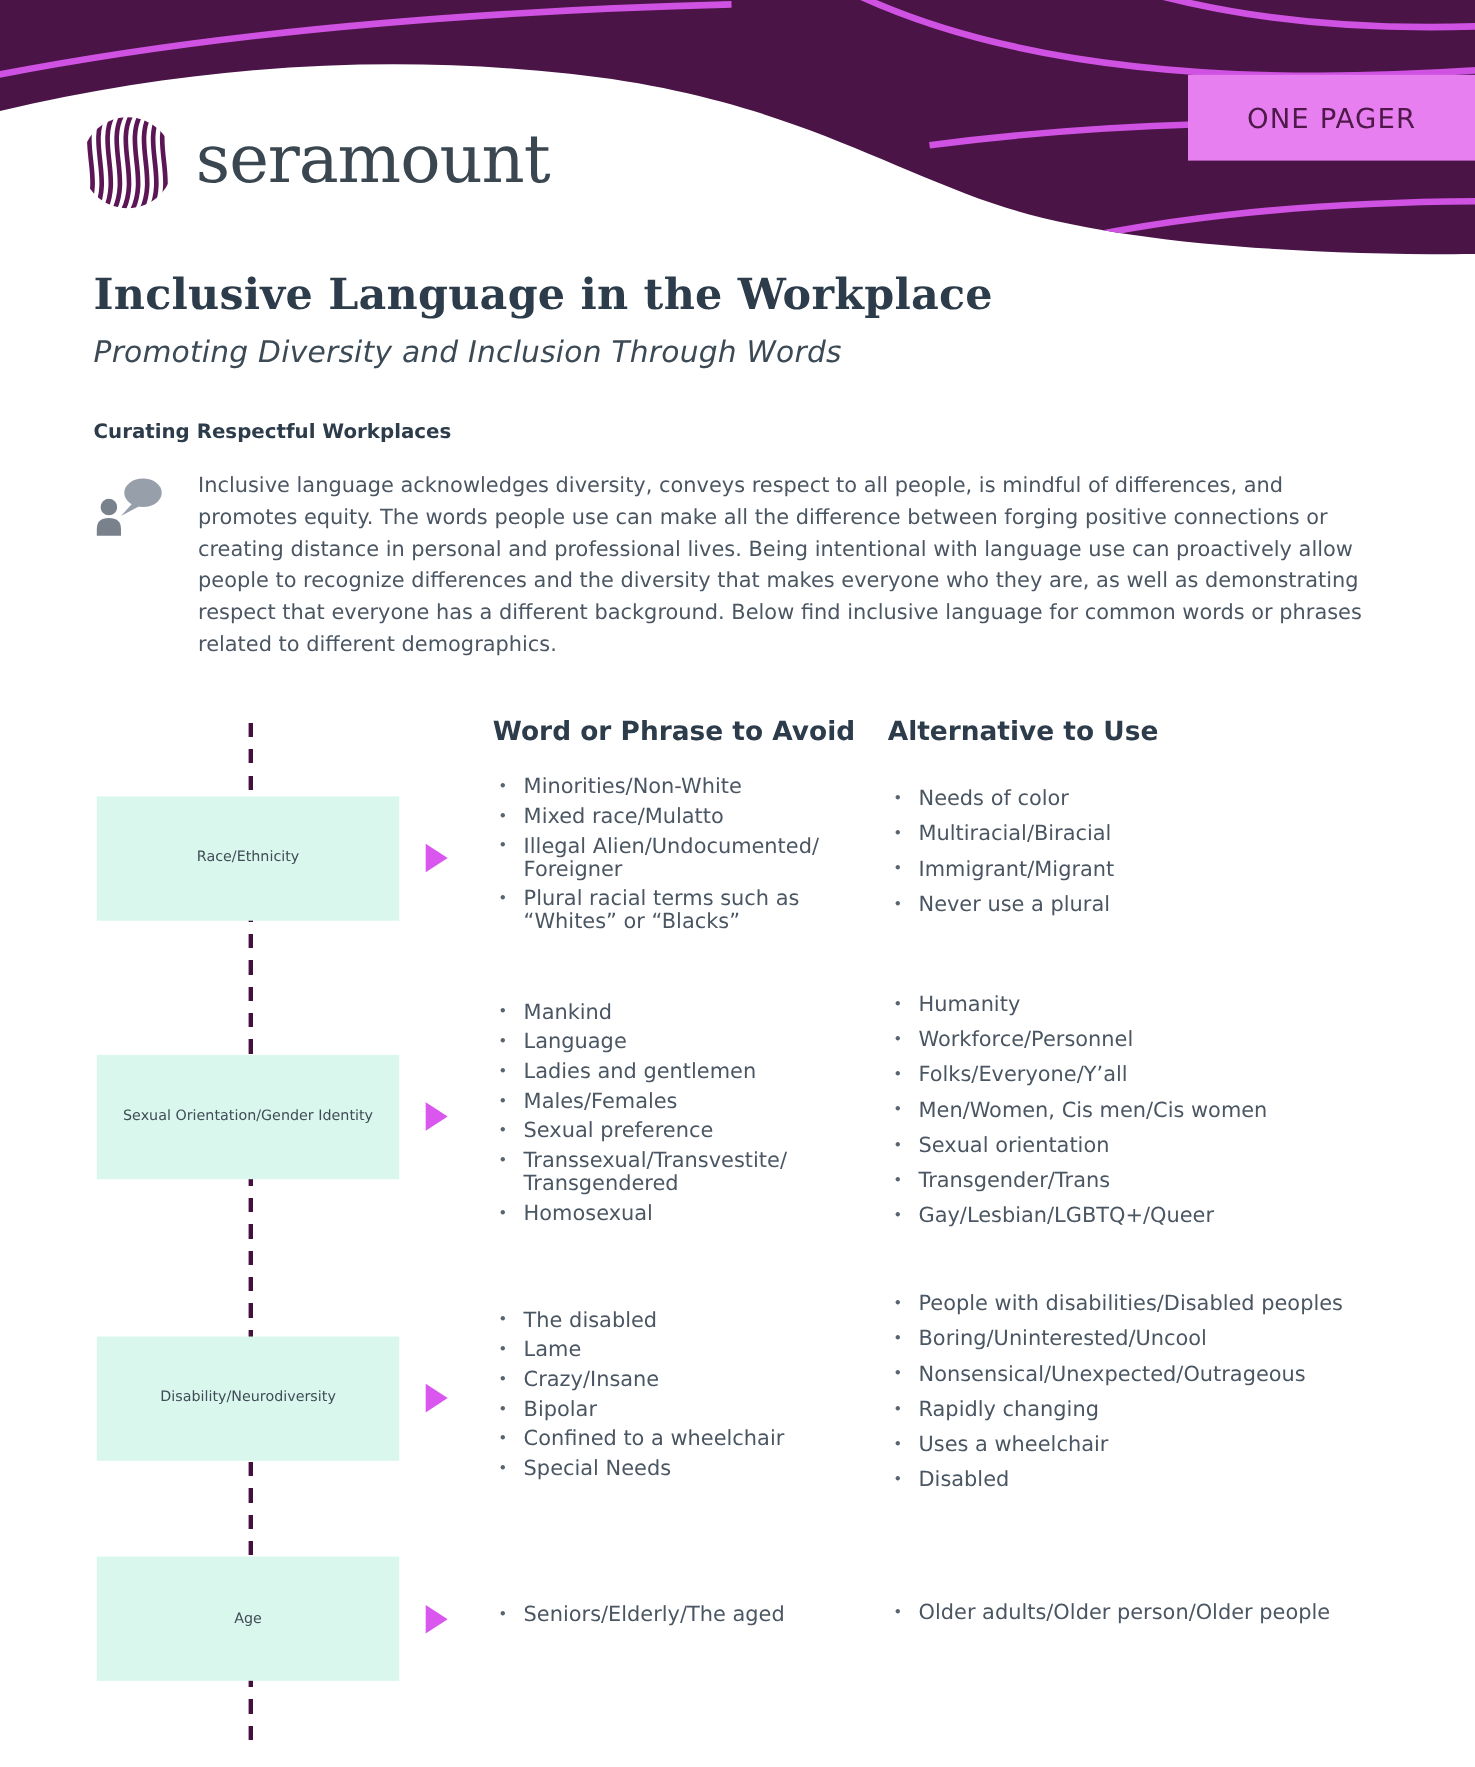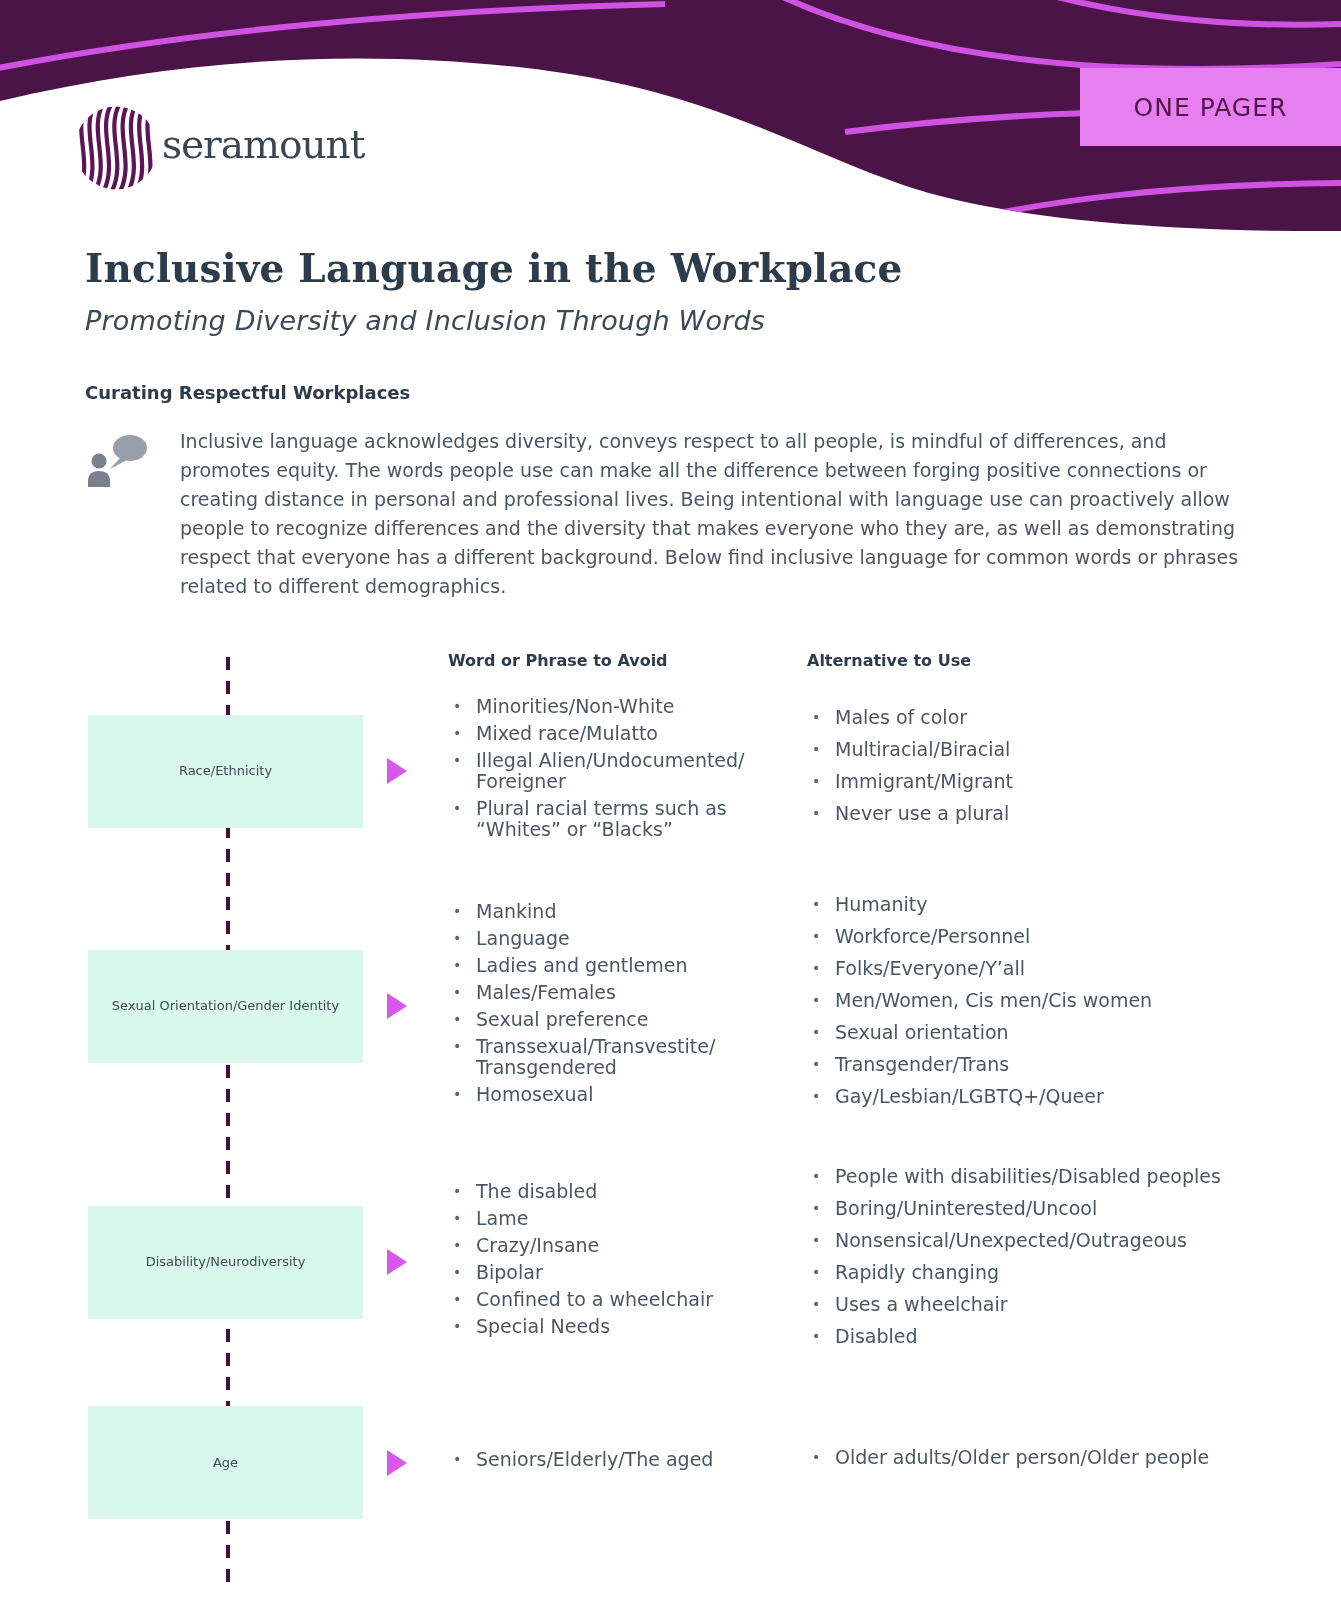--- a/index.html
+++ b/index.html
@@ -26,42 +26,42 @@
   .header{position:relative;width:1341px;height:235px;}
   .header svg.waves{position:absolute;left:0;top:0;display:block;}
   .hdr-dark{fill:var(--header-purple);}
   .stripe{stroke:var(--stripe-magenta);stroke-width:6;fill:none;}
   .badge{position:absolute;left:1080px;top:68px;width:261px;height:78px;
          background:var(--badge-bg);display:flex;align-items:center;justify-content:center;
          font-size:25px;letter-spacing:1px;color:var(--badge-text);}
   .logo{position:absolute;left:70px;top:102px;display:flex;align-items:center;}
   .logo .swirl-wrap{width:92px;height:92px;}
   .swirl{stroke:var(--logo-purple);stroke-width:4.6;fill:none;stroke-linecap:round;}
-  .wordmark{font-family:"DejaVu Serif","Liberation Serif",serif;font-size:39px;
-            color:var(--wordmark-ink);margin-left:0;letter-spacing:-1px;transform:translateY(-4px);}
+  .wordmark{font-family:"DejaVu Serif","Liberation Serif",serif;font-size:61px;
+            color:var(--wordmark-ink);margin-left:16px;letter-spacing:-1px;transform:translateY(-4px);}
 
   
   .title-block{padding-left:85px;padding-right:60px;}
   .page-title{font-family:"DejaVu Serif","Liberation Serif",serif;font-weight:bold;
               font-size:39px;color:var(--ink-dark);margin-top:10px;letter-spacing:0.2px;}
   .page-subtitle{font-style:italic;font-size:27px;color:#3c4a55;margin-top:14px;letter-spacing:0.2px;}
   .section-heading{font-weight:bold;font-size:18px;color:var(--ink-dark);margin-top:46px;}
 
   
   .intro{display:flex;align-items:flex-start;padding-left:86px;margin-top:24px;}
   .intro .icon-wrap{flex:0 0 72px;margin-top:4px;}
   .intro-paragraph{margin-left:22px;width:1060px;font-size:19px;line-height:29px;color:var(--body-text);}
 
   
   .lang-table{position:relative;margin-top:50px;padding-left:88px;}
   .dashed-line{position:absolute;left:226px;top:6px;height:932px;width:4px;
                background:repeating-linear-gradient(to bottom,var(--dashed-line) 0 13px,transparent 13px 24px);}
   .t-head,.t-row{position:relative;display:grid;grid-template-columns:275px 85px 355px auto;}
   .t-head{margin-bottom:26px;}
-  .col-header{font-weight:bold;font-size:16px;color:var(--ink-dark);}
+  .col-header{font-weight:bold;font-size:24px;color:var(--ink-dark);}
   .col-header.use{padding-left:4px;}
   .t-row{align-items:center;margin-bottom:48px;}
   .t-row.last{margin-top:10px;margin-bottom:0;}
   .category-box{width:275px;min-height:113px;background:var(--mint-box);
                 display:flex;align-items:center;justify-content:center;text-align:center;
                 font-size:13px;line-height:26px;color:#404c57;padding:10px 6px;}
   .arrow-cell{display:flex;align-items:center;}
   .arrow-right-icon{width:0;height:0;margin-left:24px;
                     border-top:13px solid transparent;border-bottom:13px solid transparent;
                     border-left:20px solid var(--arrow-magenta);}
@@ -172,21 +172,21 @@
             <span class="txt">Illegal Alien/​Undocumented/​Foreigner</span>
           </li>
           <li>
             <span class="blt">•</span>
             <span class="txt">Plural racial terms such as “Whites” or “Blacks”</span>
           </li>
         </ul>
       <ul class="word-list use-list col-use">
           <li>
             <span class="blt">•</span>
-            <span class="txt">Males of color</span>
+            <span class="txt">Needs of color</span>
           </li>
           <li>
             <span class="blt">•</span>
             <span class="txt">Multiracial/​Biracial</span>
           </li>
           <li>
             <span class="blt">•</span>
             <span class="txt">Immigrant/​Migrant</span>
           </li>
           <li>

